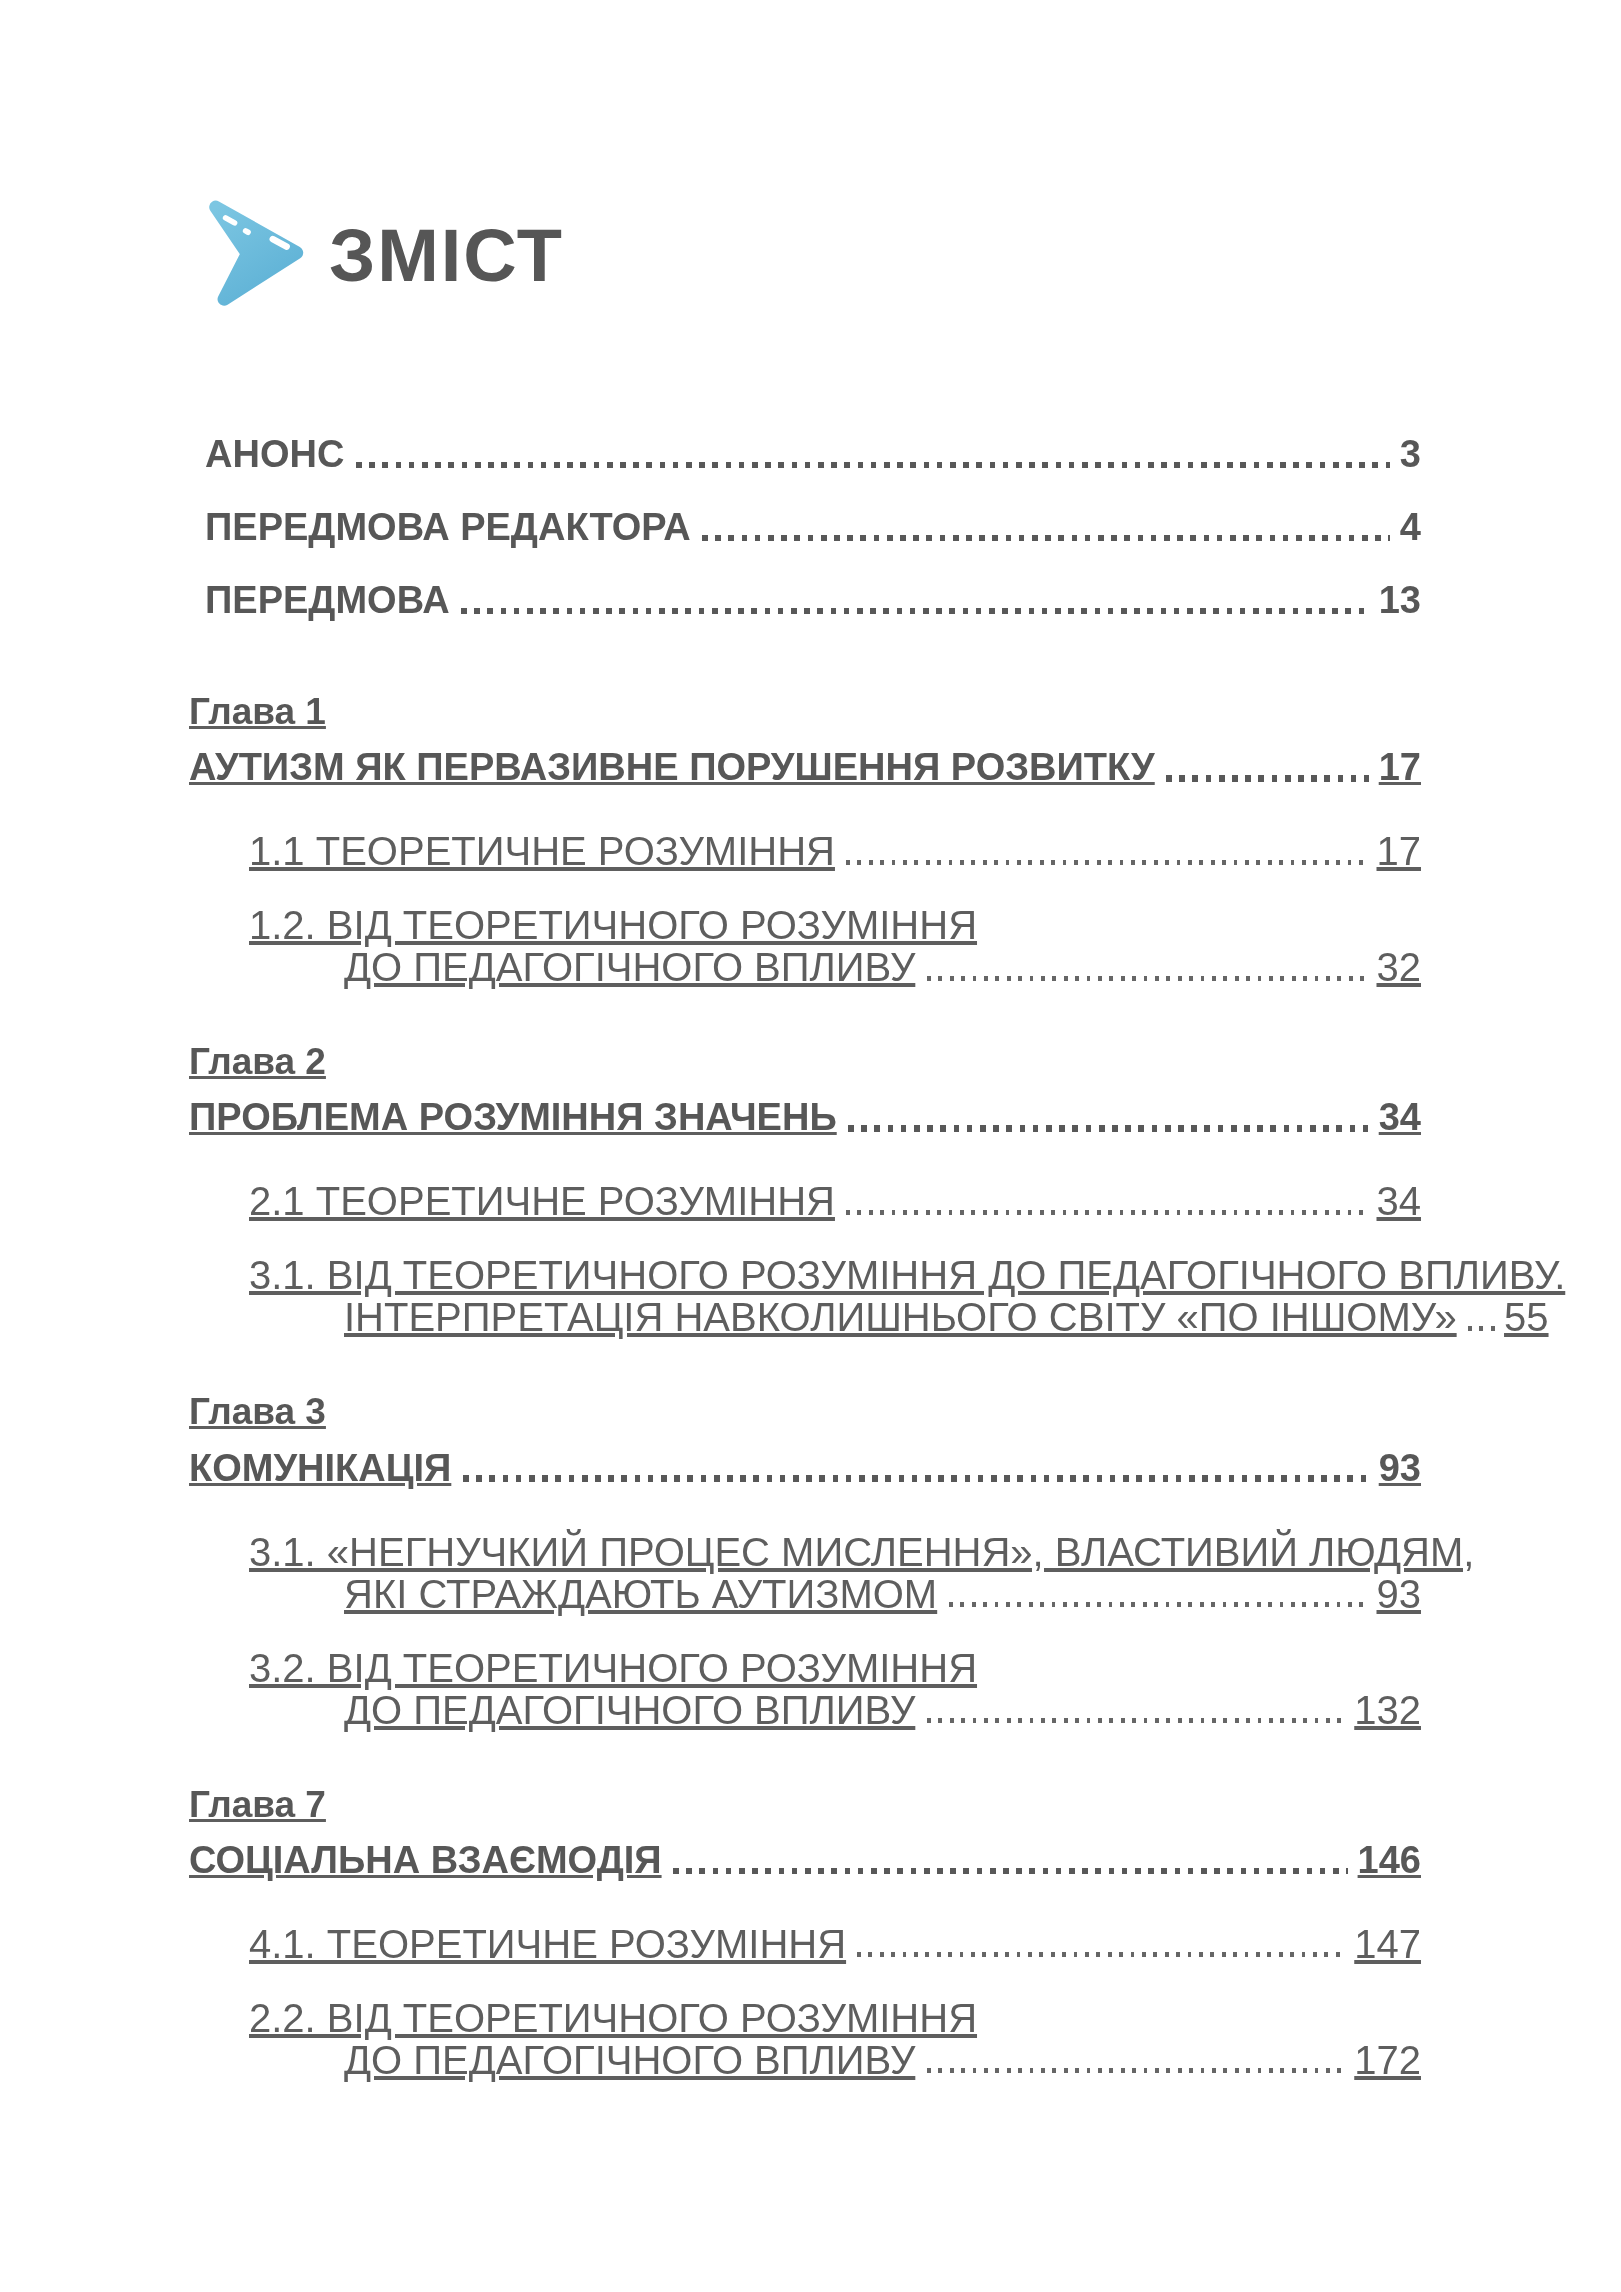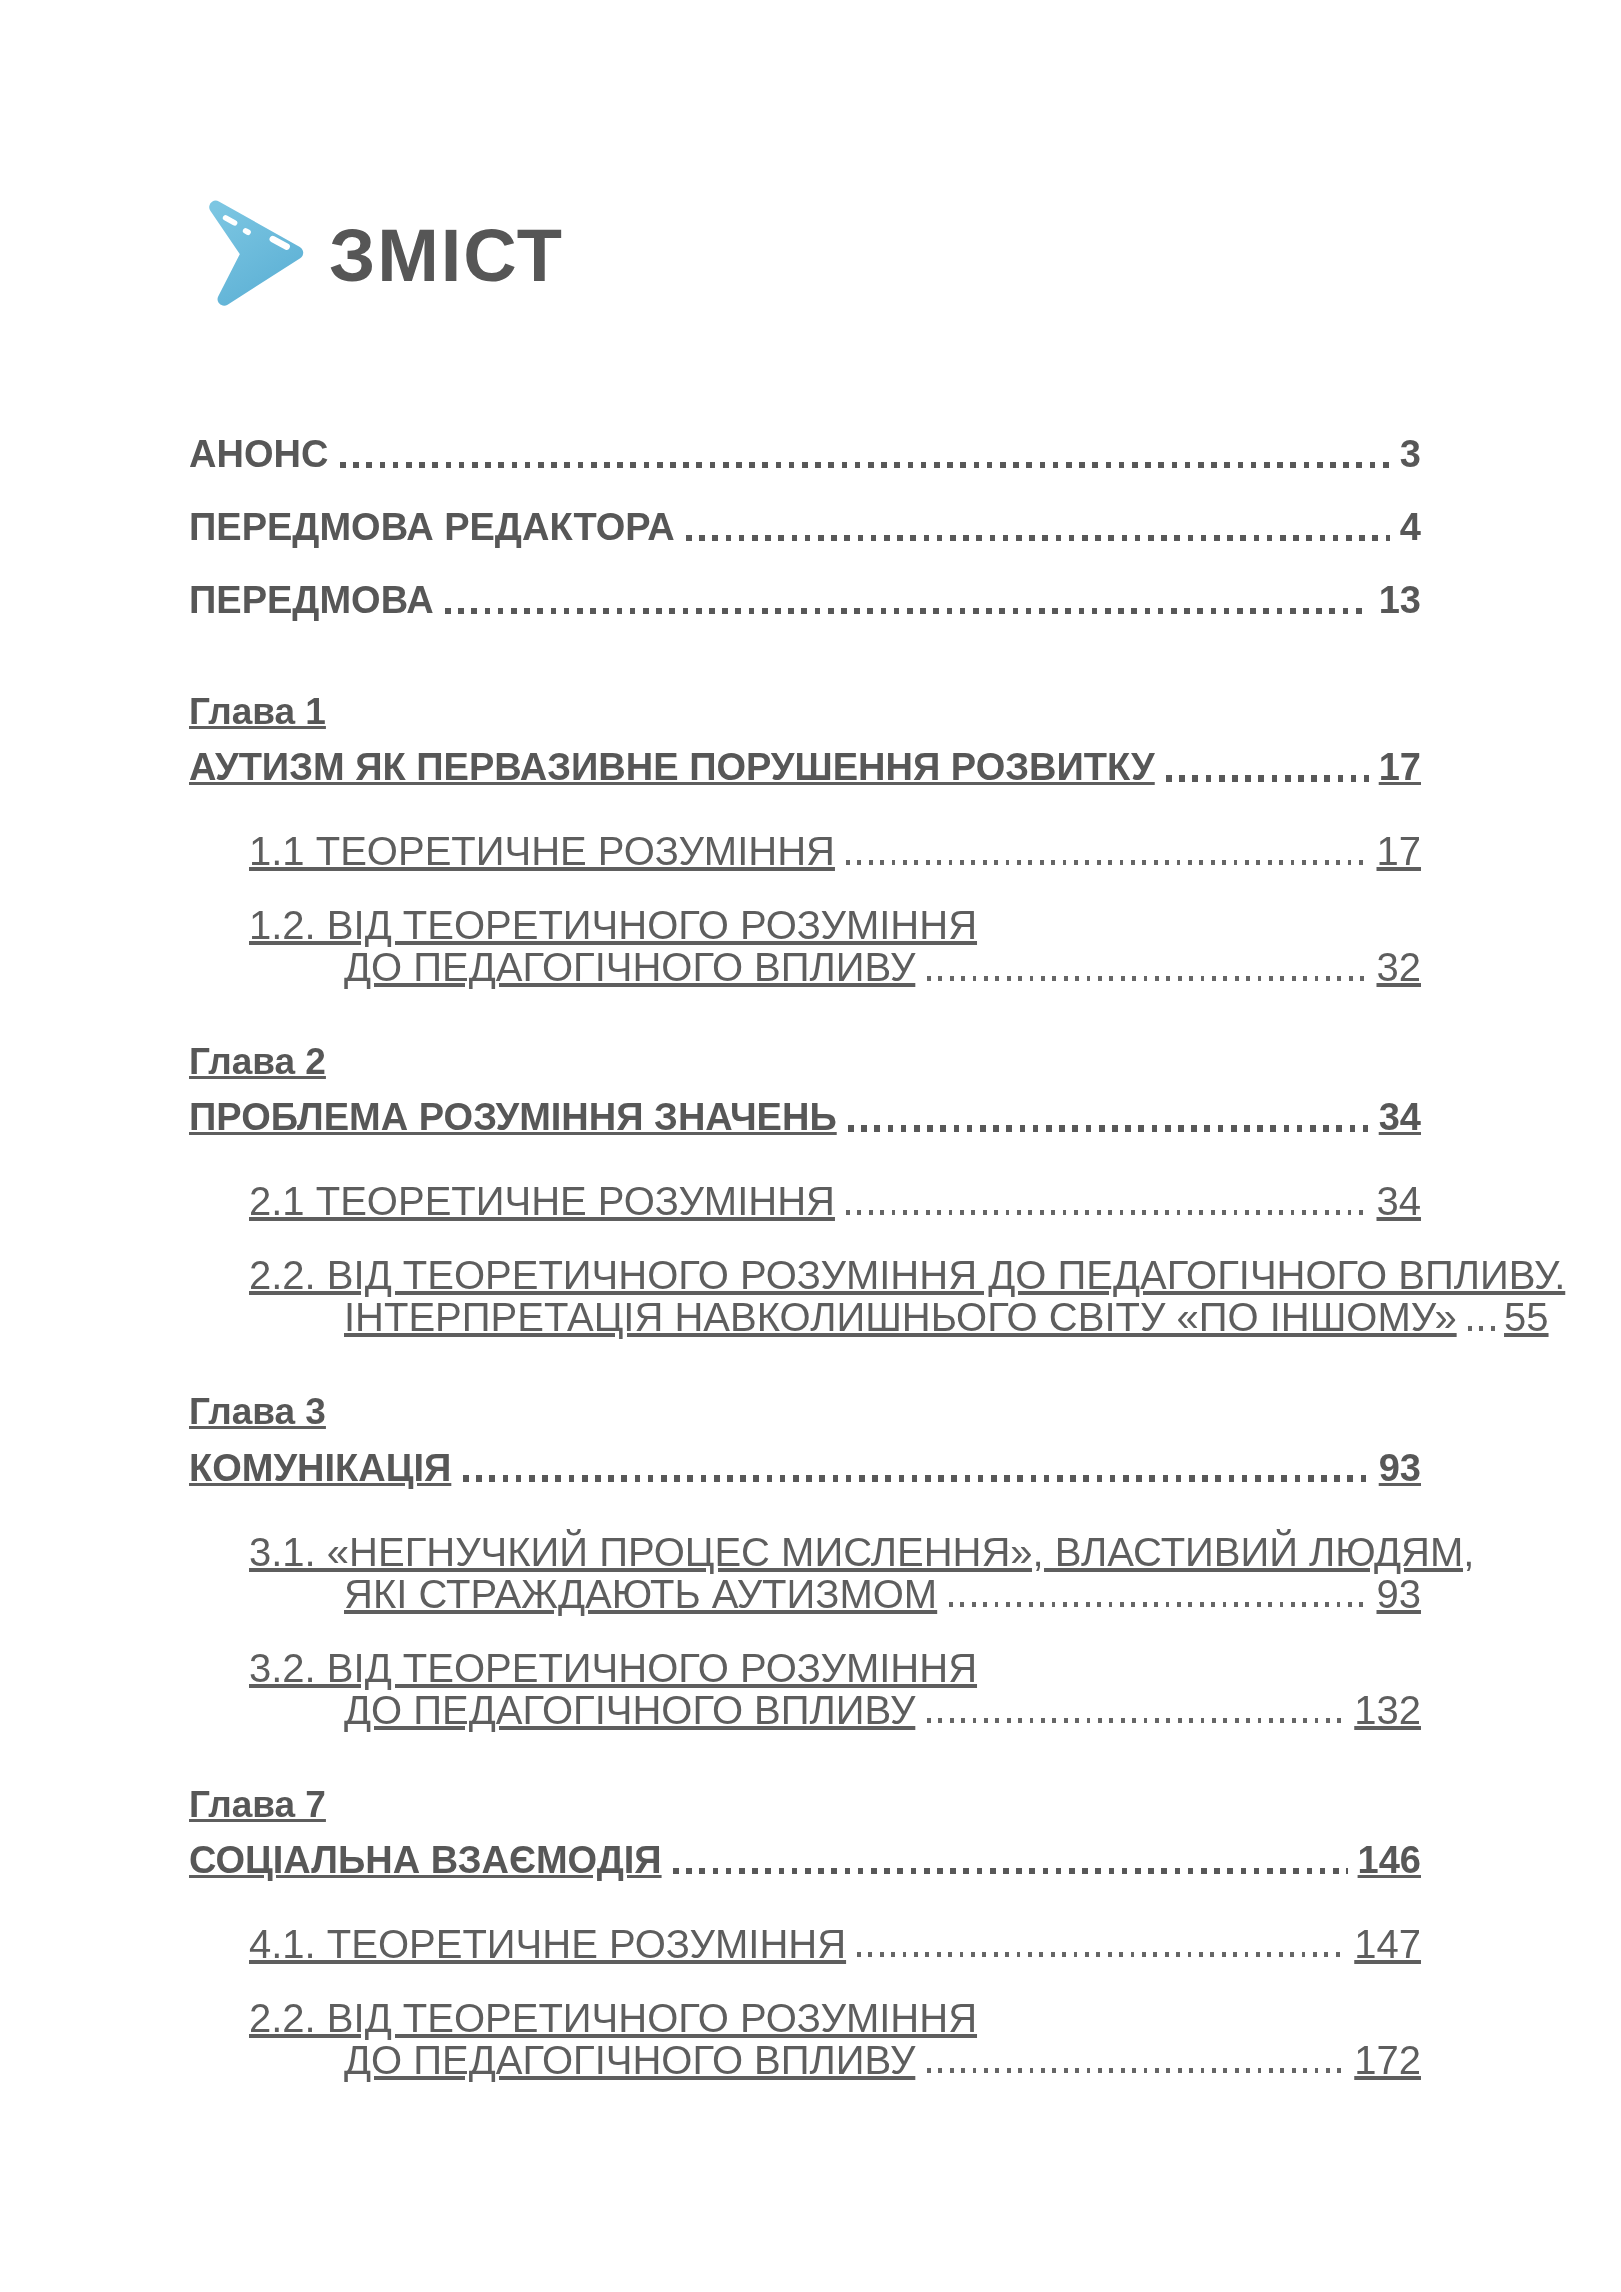--- a/index.html
+++ b/index.html
@@ -30,21 +30,21 @@
   .leader { flex:1 1 auto; min-width:26.5px; margin:0 9.5px 6.6px 11.4px; }
   .leader-bold {
     height:6.6px;
     background:repeating-linear-gradient(to right,#585858 0 5.7px,transparent 5.7px 13.2px);
   }
   .leader-reg {
     height:4.7px; margin-bottom:7.6px;
     background:repeating-linear-gradient(to right,#666666 0 3.8px,transparent 3.8px 11.4px);
   }
   .bold-row { font-size:38px; line-height:42px; font-weight:700; color:#575757; }
-  .front-row { margin-bottom:31px; }
+  .front-row { margin-bottom:31px;margin-left:16px; }
   .chapter { margin-top:53px;text-decoration:underline; }
   .chapter-first { margin-top:70px; }
   .chapter-label { font-size:37px; font-weight:700; line-height:42px; color:#575757; margin-bottom:13.2px; }
   .chapter-title-row { margin-bottom:42px; }
   .section {
     font-size:40px; line-height:42px; color:#5e5e5e;
     padding-left:60px; margin-bottom:32px;
   }
   .section:last-child { margin-bottom:0; }
   .sec-line1 { white-space:nowrap; }
@@ -121,21 +121,21 @@
       <span class="pg">34</span>
     </div>
     <div class="section">
       <div class="row">
         <span class="lbl">2.1 ТЕОРЕТИЧНЕ РОЗУМІННЯ</span>
         <span class="leader leader-reg"></span>
         <span class="pg">34</span>
       </div>
     </div>
     <div class="section">
-      <div class="sec-line1">2.2. ВІД ТЕОРЕТИЧНОГО РОЗУМІННЯ ДО ПЕДАГОГІЧНОГО ВПЛИВУ.</div>
+      <div class="sec-line1">3.1. ВІД ТЕОРЕТИЧНОГО РОЗУМІННЯ ДО ПЕДАГОГІЧНОГО ВПЛИВУ.</div>
       <div class="row sec-indent2">
         <span class="lbl">ІНТЕРПРЕТАЦІЯ НАВКОЛИШНЬОГО СВІТУ «ПО ІНШОМУ»</span>
         <span class="leader leader-reg"></span>
         <span class="pg">55</span>
       </div>
     </div>
   </section>
 
   <section class="chapter">
     <div class="chapter-label">Глава 3</div>

